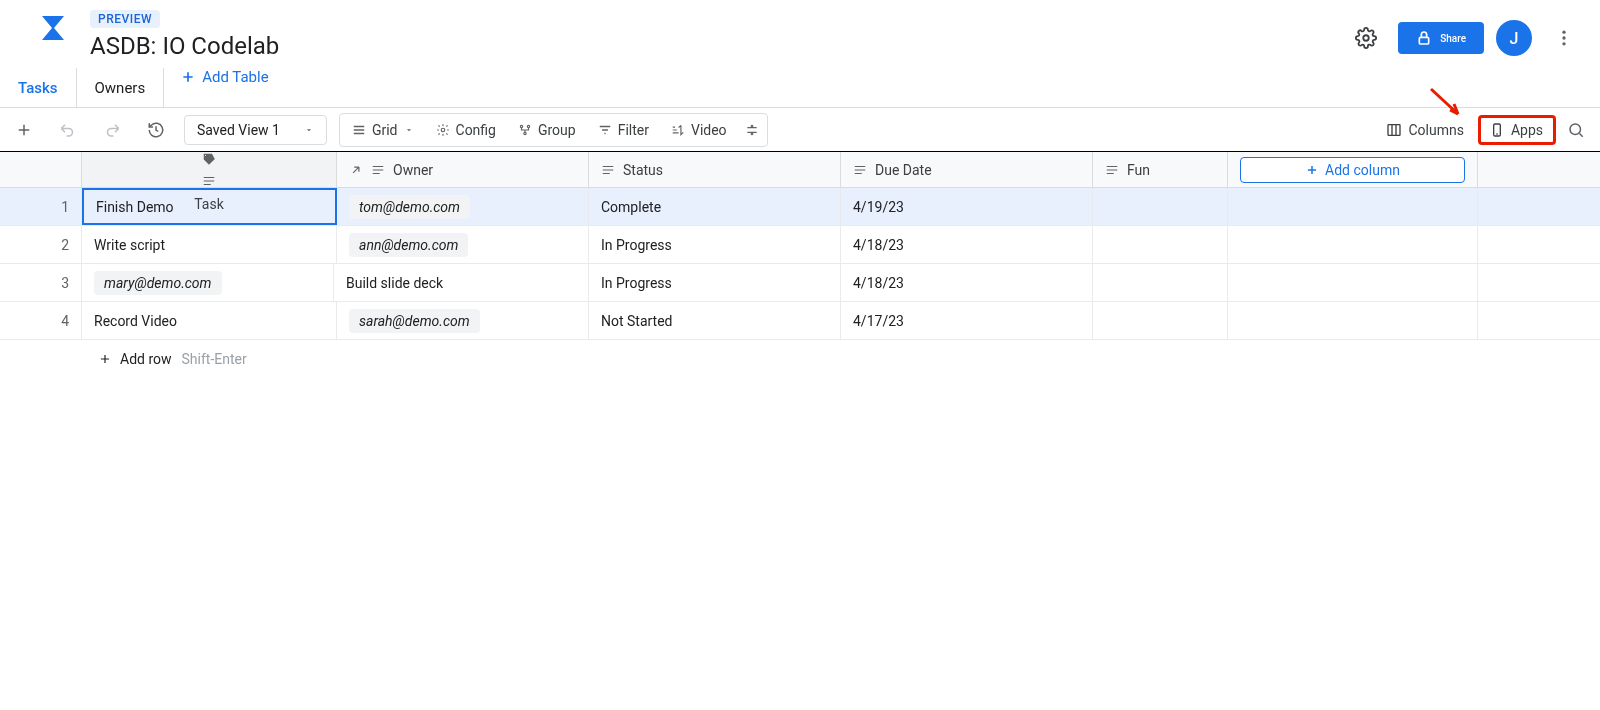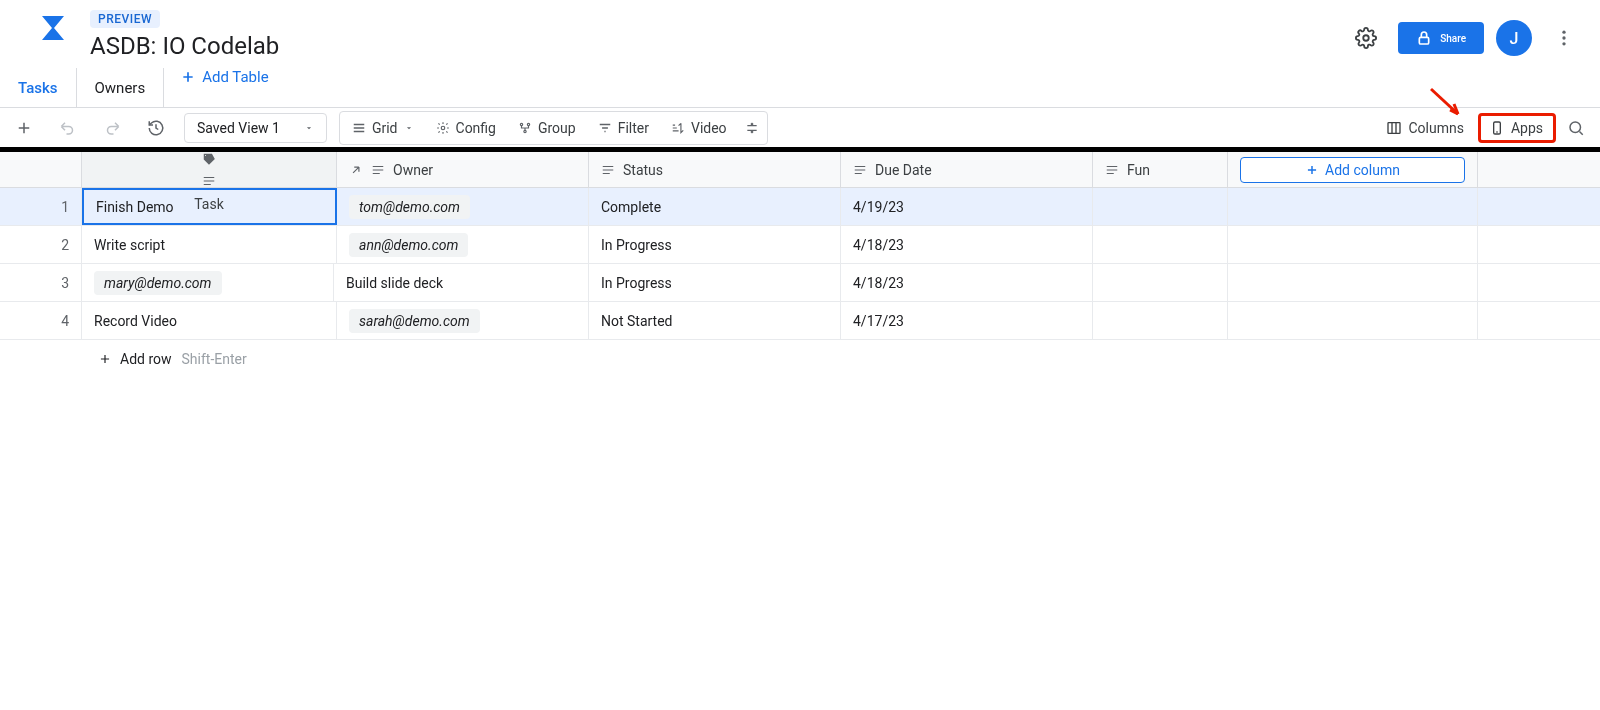--- a/index.html
+++ b/index.html
@@ -14,21 +14,21 @@
     .icon-btn { width: 40px; height: 40px; display: flex; align-items: center; justify-content: center; border-radius: 50%; cursor: pointer; background: transparent; border: none; }
     .share-btn { background: #1a73e8; color: #fff; border: none; border-radius: 4px; padding: 8px 18px; font-size: 10px; font-weight: 500; display: flex; align-items: center; gap: 8px; cursor: pointer; }
     .avatar { width: 36px; height: 36px; border-radius: 50%; background: #1a73e8; color: #fff; display: flex; align-items: center; justify-content: center; font-size: 16px; font-weight: 500; }
     
     .tabs-row { display: flex; align-items: flex-start; border-bottom: 1px solid #dadce0; height: 40px; }
     .tab { padding: 0 18px; height: 100%; display: flex; align-items: center; font-size: 15px; cursor: pointer; border-right: 1px solid #dadce0; }
     .tab.active { color: #1a73e8; font-weight: 500; }
     .tab.inactive { color: #202124; background: #fff; }
     .add-table { color: #1a73e8; font-size: 15px; display: flex; align-items: center; gap: 6px; padding: 0 16px; cursor: pointer; }
     
-    .toolbar-row { display: flex; align-items: center; height: 44px; border-bottom: 5px solid #000000; padding: 0 8px; gap: 12px; position: relative; }
+    .toolbar-row { display: flex; align-items: center; height: 44px; border-bottom: 1px solid #000000; padding: 0 8px; gap: 12px; position: relative; }
     .tb-btn { width: 32px; height: 32px; display: flex; align-items: center; justify-content: center; cursor: pointer; color: #5f6368; border-radius: 4px; }
     .tb-btn.disabled { color: #bdc1c6; }
     .view-select { border: 1px solid #dadce0; border-radius: 4px; padding: 6px 12px; font-size: 14px; display: flex; align-items: center; gap: 24px; cursor: pointer; }
     .tb-item { display: flex; align-items: center; gap: 6px; padding: 6px 10px; font-size: 14px; color: #3c4043; cursor: pointer; border-radius: 4px; }
     .tb-group-wrap { border: 1px solid #dadce0; border-radius: 4px; display: flex; align-items: center; padding: 2px; gap: 2px; }
     .toolbar-right { margin-left: auto; display: flex; align-items: center; gap: 4px; }
     .apps-highlight { border: 3px solid #ea1c00; padding: 4px 10px 4px 8px !important; }
     
     .grid-header-row { display: flex; height: 36px; border-bottom: 1px solid #dadce0; background: #f8f9fa; }
     .rownum-header { width: 82px; border-right: 1px solid #dadce0; }

